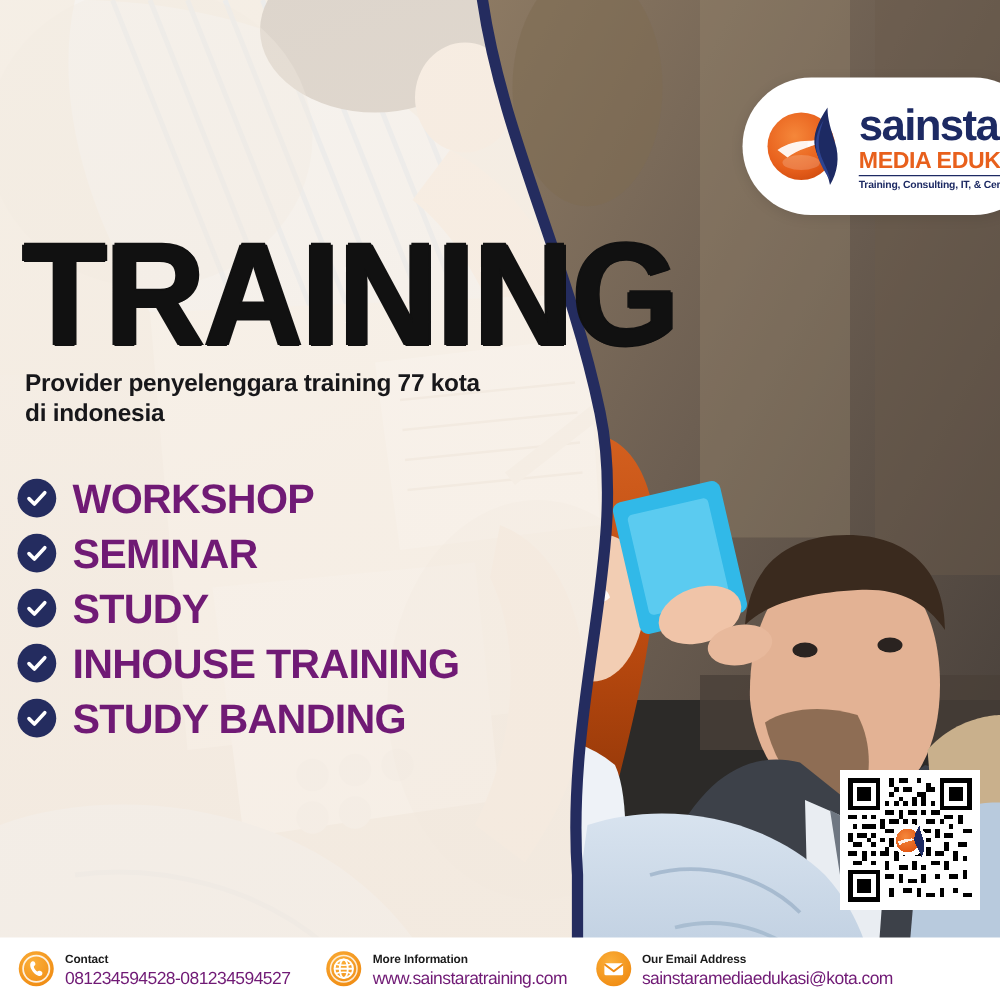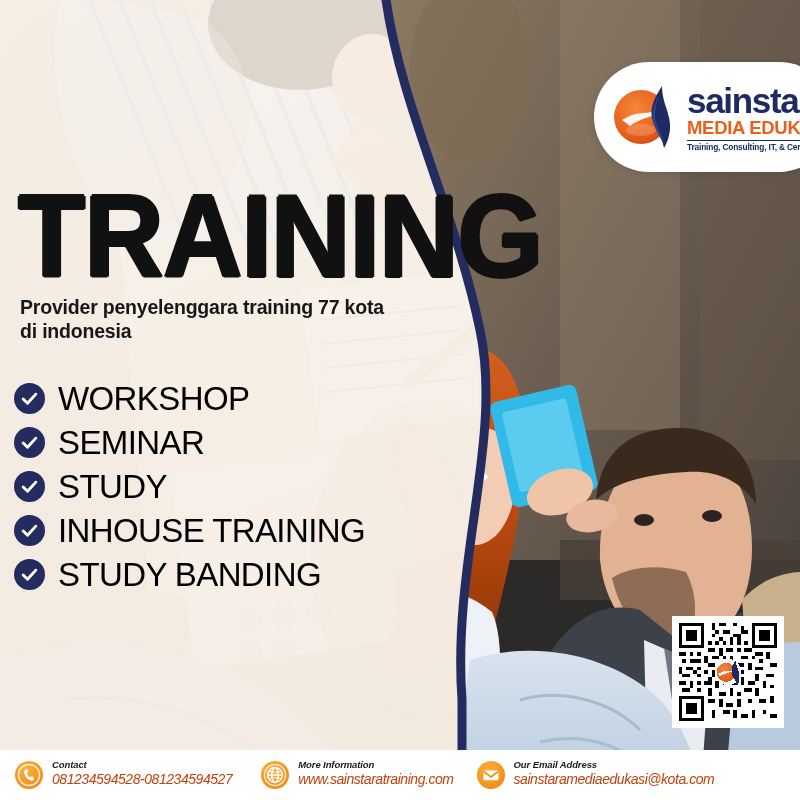--- a/index.html
+++ b/index.html
@@ -53,21 +53,21 @@
     position:absolute;left:14px;top:382px;width:470px;
     display:flex;flex-direction:column;gap:11px;
   }
   .bullet{display:flex;align-items:center;gap:13px;}
   .tick{
     flex:0 0 auto;width:31px;height:31px;border-radius:50%;
     background:#242c5f;display:flex;align-items:center;justify-content:center;
   }
   .tick svg{display:block;width:19px;height:19px;}
   .bullet-label{
-    font-weight:normal;font-size:33px;line-height:1;color:#000000;
+    font-weight:bold;font-size:33px;line-height:1;color:#701a75;
     letter-spacing:-.6px;white-space:nowrap;
   }
 
   
   #logoBadge{
     position:absolute;left:594px;top:62px;width:240px;height:110px;
     background:#ffffff;border-radius:55px;
     display:flex;align-items:center;padding-left:16px;box-sizing:border-box;
     box-shadow:0 2px 10px rgba(0,0,0,.10);
   }
@@ -89,28 +89,28 @@
 
   
   #qr{position:absolute;left:672px;top:616px;width:112px;height:112px;background:#fff;padding:3px;box-sizing:border-box;}
   #qr svg{display:block;width:106px;height:106px;}
 
   
   #footer{
     position:absolute;left:0;bottom:0;width:800px;height:50px;
     background:#ffffff;display:flex;align-items:center;
   }
-  .fcell{display:flex;align-items:flex-start;gap:8px;font-style:italic;}
+  .fcell{display:flex;align-items:flex-end;gap:8px;}
   #fcell-contact{margin-left:14px;}
   #fcell-web{margin-left:28px;}
   #fcell-mail{margin-left:22px;}
   .ficon{flex:0 0 auto;width:30px;height:30px;}
   .ftext{display:flex;flex-direction:column;line-height:1.05;}
   .flabel{font-size:9.5px;font-weight:bold;color:#1b1b1b;letter-spacing:-.1px;}
-  .fvalue{font-size:14px;color:#c2410c;letter-spacing:-.45px;margin-top:2px;white-space:nowrap;}
+  .fvalue{font-size:14px;color:#701a75;letter-spacing:-.45px;margin-top:2px;white-space:nowrap;}
 </style>
 </head>
 <body>
 
 <div id="poster">
 
   <svg width="0" height="0" style="position:absolute" aria-hidden="true">
     <defs>
       <clipPath id="leftClip" clipPathUnits="userSpaceOnUse">
         <path d="M0,0 L386,0 C402,110 455,210 480,330 C503,440 452,560 462,700 L462,800 L0,800 Z"></path>

